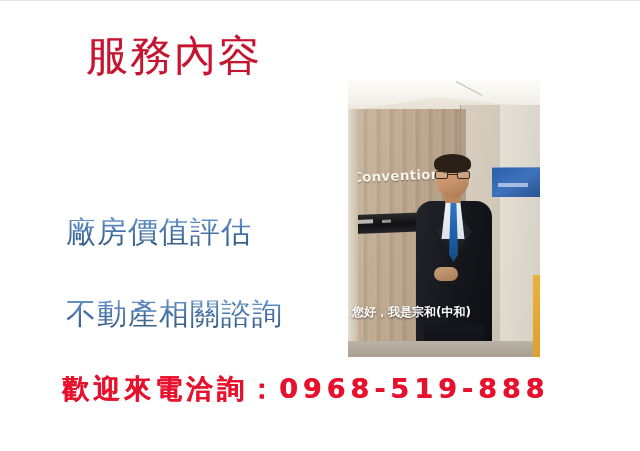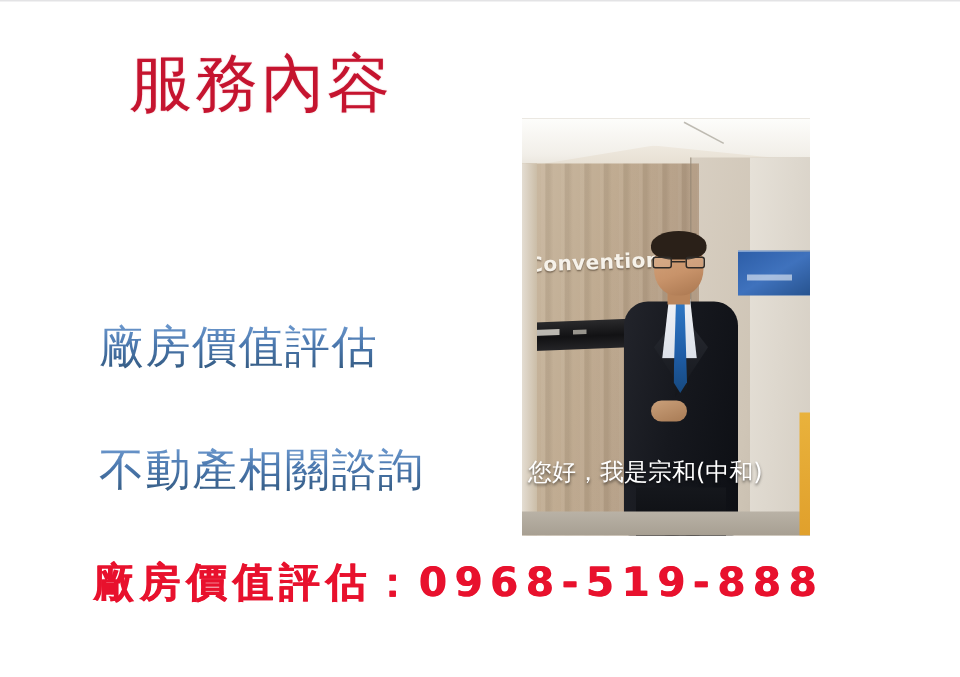--- a/index.html
+++ b/index.html
@@ -329,24 +329,24 @@
   }
   .shoe-l { left: 14px; }
   .shoe-r { right: 12px; }
 
   
   .photo-caption {
     position: absolute;
     left: 352px;
     top: 304px;
     width: 190px;
-    font-size: 16px;
+    font-size: 12px;
     line-height: 1.2;
     color: #ffffff;
-    font-weight: 400;
+    font-weight: 700;
     white-space: nowrap;
     text-shadow: 0 1px 2px rgba(0,0,0,0.55);
     pointer-events: none;
   }
 </style>
 </head>
 <body>
 
 <div id="slide">
 
@@ -402,16 +402,16 @@
       </div>
 
       <div class="floor"></div>
       <div class="yellow-strip"></div>
     </div>
   </div>
 
   <div class="photo-caption">您好，我是宗和(中和)</div>
 
   <div class="cta">
-    <span>廠房價值評估：</span><span class="cta-phone">0968-519-888</span>
+    <span>歡迎來電洽詢：</span><span class="cta-phone">0968-519-888</span>
   </div>
 
 </div>
 
 </body></html>

